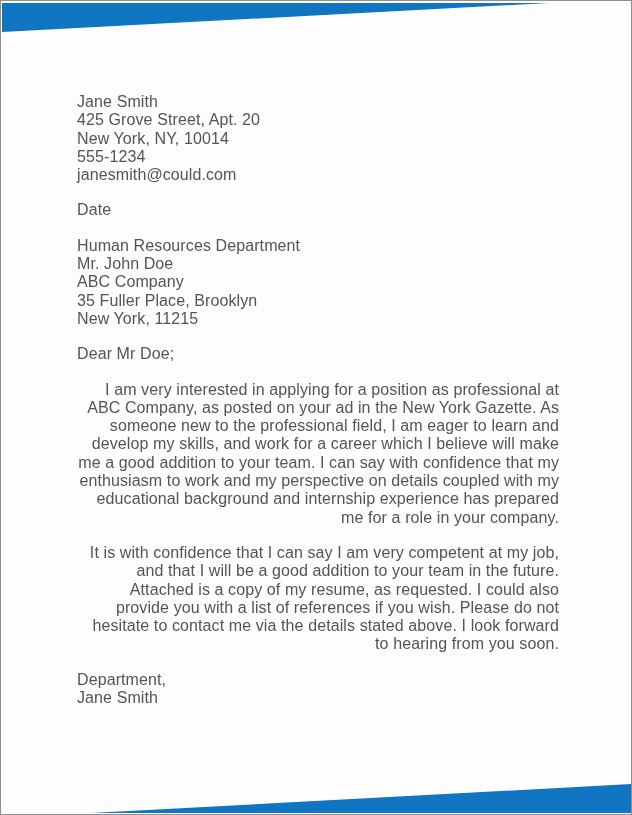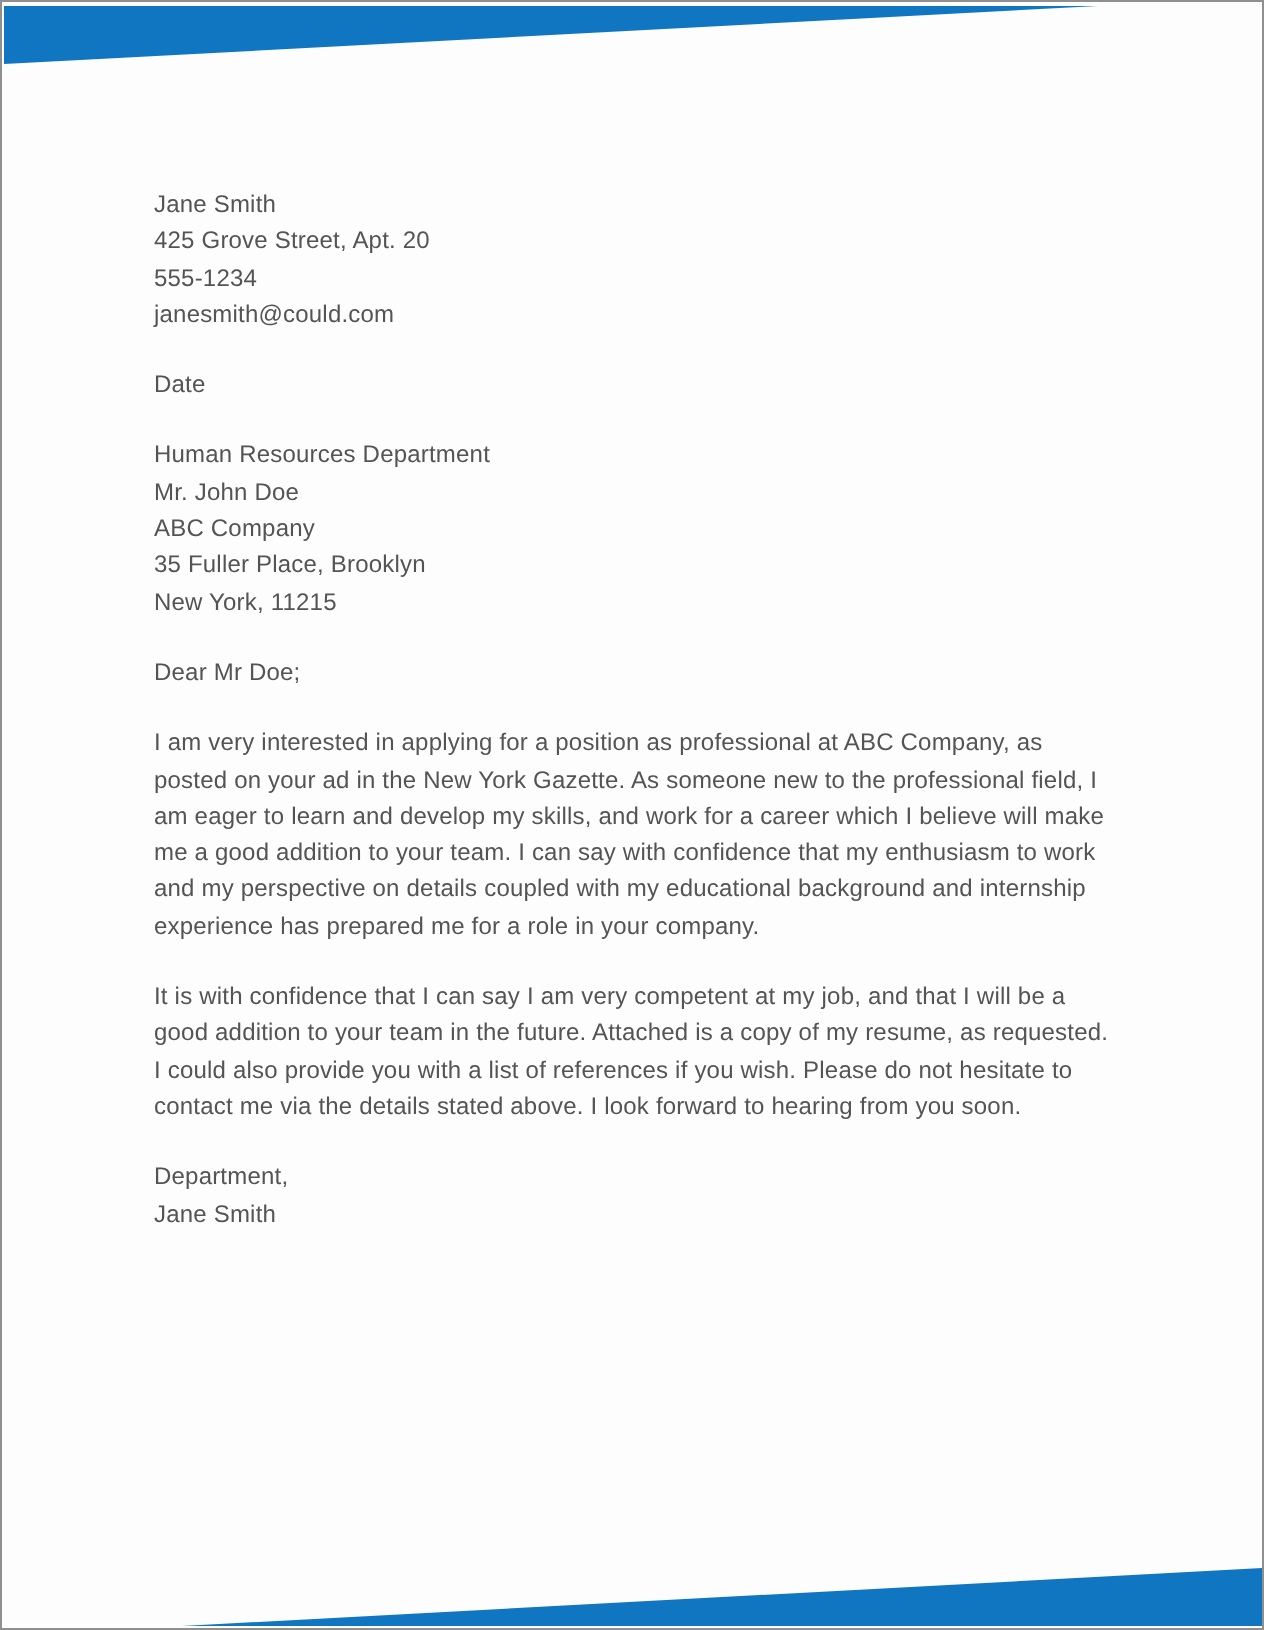--- a/index.html
+++ b/index.html
@@ -23,48 +23,49 @@
     display: block;
     pointer-events: none;
   }
   .accent-top { top: 0; }
   .accent-bottom { bottom: 0; }
   .letter {
     position: absolute;
     left: 76px;
     top: 92px;
     width: 482px;
-    font-size: 12px;
+    font-size: 16px;
     line-height: 18.3px;
     color: #545454;
     letter-spacing: 0.1px;
   }
   .block { margin: 0 0 0 0; }
   .block + .block { margin-top: 17px; }
   .line { white-space: nowrap; }
-  .para { margin: 0; text-align: left; }
+  .para { margin: 0; text-align: right; }
 </style>
 </head>
 <body>
 
 <div class="page">
 
   <svg class="accent-svg accent-top" width="632" height="36" viewBox="0 0 632 36" aria-hidden="true">
     <polygon points="1,2 548,2 1,31" fill="#1076c2"></polygon>
   </svg>
 
   <svg class="accent-svg accent-bottom" width="632" height="32" viewBox="0 0 632 32" aria-hidden="true">
     <polygon points="90,31 631,2 631,31" fill="#1076c2"></polygon>
   </svg>
 
   <div class="letter">
 
     <div class="block">
       <div class="line">Jane Smith</div>
       <div class="line">425 Grove Street, Apt. 20</div>
+      <div class="line">New York, NY, 10014</div>
       <div class="line">555-1234</div>
       <div class="line">janesmith@could.com</div>
     </div>
 
     <div class="block">
       <div class="line">Date</div>
     </div>
 
     <div class="block">
       <div class="line">Human Resources Department</div>

